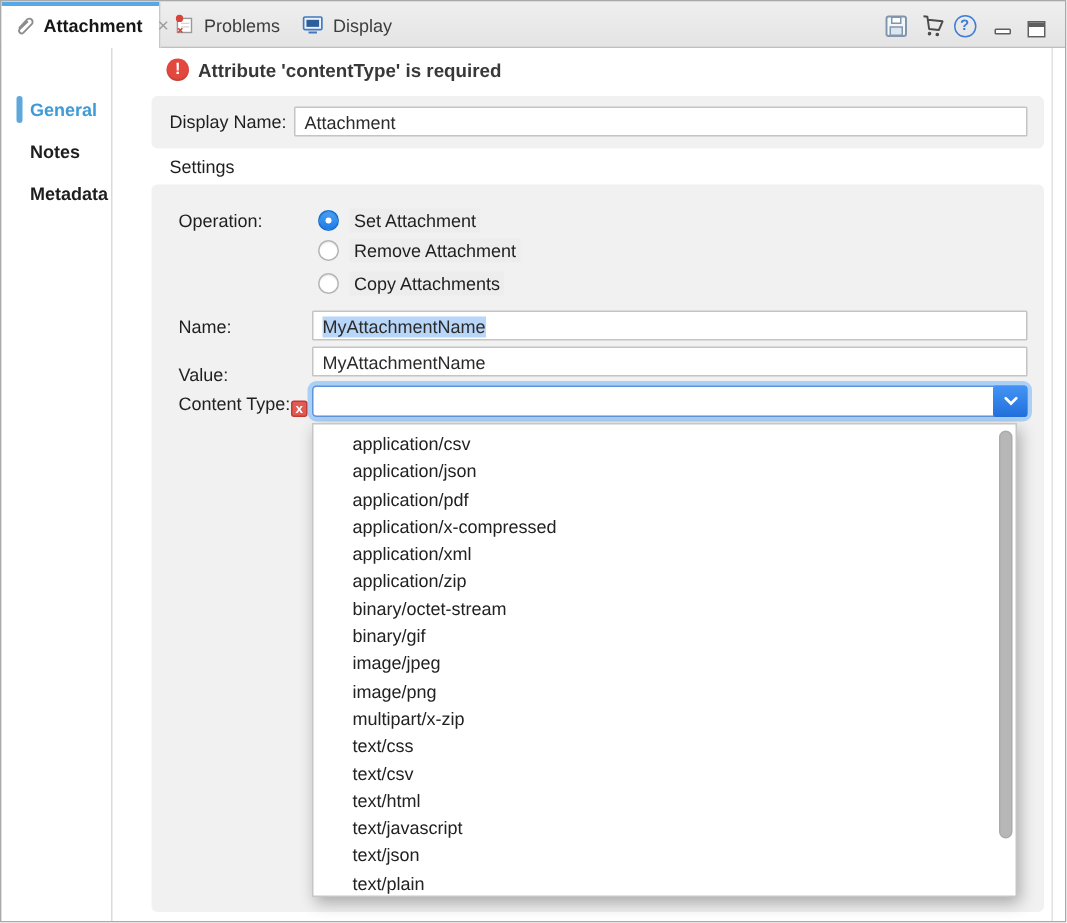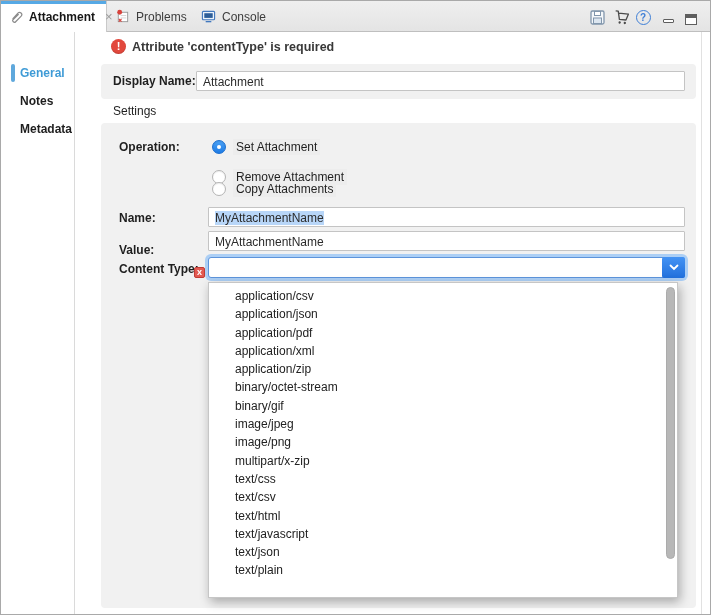--- a/index.html
+++ b/index.html
@@ -42,30 +42,30 @@
   
   .err-circle { position:absolute; left:110px; top:38px; width:15px; height:15px; border-radius:50%;
                 background:#E2483D; color:#fff; font-size:11px; font-weight:bold; text-align:center; line-height:15px;
                 box-shadow:inset 0 -1px 1px rgba(0,0,0,.15); }
   .err-text { position:absolute; left:131px; top:39px; font-size:12.5px; color:#383838;font-weight:bold; }
 
   
   .group { position:absolute; left:100px; width:595px; background:#F1F1F1; border-radius:4px; }
   .g-display { top:63px; height:35px; }
   .g-settings { top:122px; height:485px; }
-  .flabel { position:absolute; font-size:12px; color:#1F1F1F;font-weight:bold; }
+  .flabel { position:absolute; font-size:12px; color:#1F1F1F; }
   .tinput { position:absolute; height:20px; background:#fff; border:1px solid #C4C4C4; border-radius:1px;
             font-size:12px; color:#2B2B2B; line-height:18px; padding:1px 0 0 6px; white-space:nowrap; overflow:hidden; }
   .sel-text { background:#B8D6F8; }
 
   .settings-heading { position:absolute; left:112px; top:103px; font-size:12px; color:#1F1F1F; }
 
   
   .radio-row { position:absolute; left:211px; height:20px; display:flex; align-items:center; gap:7px; cursor:default; }
-  .rr-0 { top:136px; } .rr-1 { top:166px; } .rr-2 { top:178px; }
+  .rr-0 { top:136px; } .rr-1 { top:156px; } .rr-2 { top:178px; }
   .radio { width:14px; height:14px; border-radius:50%; background:#fff; border:1px solid #B4B4B4;
            box-shadow:inset 0 1px 1px rgba(0,0,0,.07); position:relative; }
   .radio.sel { background:linear-gradient(#4AA2F7,#1E7BE4); border-color:#1B6FD0; }
   .radio.sel::after { content:""; position:absolute; left:4px; top:4px; width:4px; height:4px; border-radius:50%; background:#fff; }
   .radio-label { font-size:12px; color:#1F1F1F; background:#EDEDED; padding:1px 3px; }
 
   
   .combo { position:absolute; left:207px; top:256px; width:477px; height:21px; background:#fff;
            border:1px solid #5D94DB; border-radius:3px; box-shadow:0 0 0 3px #ACCFF5; }
   .combo-btn { position:absolute; right:-1px; top:-1px; width:23px; height:21px; border-radius:2px;
@@ -111,21 +111,21 @@
       <span class="tab-label">Problems</span>
     </div>
     <div class="tab tab-plain tab-console">
       <span>
         <svg width="15" height="15" viewBox="0 0 16 16">
           <rect x="1.5" y="2.5" width="13" height="9" rx="1" fill="#EAF2FB" stroke="#4178BE" stroke-width="1.2"></rect>
           <rect x="3.5" y="4.5" width="9" height="5" fill="#2D5E99"></rect>
           <line x1="5" y1="13.5" x2="11" y2="13.5" stroke="#4178BE" stroke-width="1.4"></line>
         </svg>
       </span>
-      <span class="tab-label">Console</span>
+      <span class="tab-label">Display</span>
     </div>
 
     <span class="toolbar-icon ic-save">
       <svg width="17" height="17" viewBox="0 0 17 17">
         <rect x="2" y="2" width="13" height="13" rx="1.5" fill="#F4F7FA" stroke="#8196AC" stroke-width="1.3"></rect>
         <rect x="5.5" y="2.5" width="6" height="4" fill="#fff" stroke="#8196AC"></rect>
         <rect x="4.5" y="9" width="8" height="5.5" fill="#DCE6F0" stroke="#8196AC"></rect>
       </svg>
     </span>
     <span class="toolbar-icon ic-cart">
@@ -201,20 +201,21 @@
           <path d="M1.5 1.5 L5 5 L8.5 1.5" stroke="#fff" stroke-width="1.8" fill="none" stroke-linecap="round"></path>
         </svg>
     </span>
   </div>
   <span class="err-badge">x</span>
 
   <div class="dropdown">
     <div class="opt">application/csv</div>
     <div class="opt">application/json</div>
     <div class="opt">application/pdf</div>
+    <div class="opt">application/x-compressed</div>
     <div class="opt">application/xml</div>
     <div class="opt">application/zip</div>
     <div class="opt">binary/octet-stream</div>
     <div class="opt">binary/gif</div>
     <div class="opt">image/jpeg</div>
     <div class="opt">image/png</div>
     <div class="opt">multipart/x-zip</div>
     <div class="opt">text/css</div>
     <div class="opt">text/csv</div>
     <div class="opt">text/html</div>

